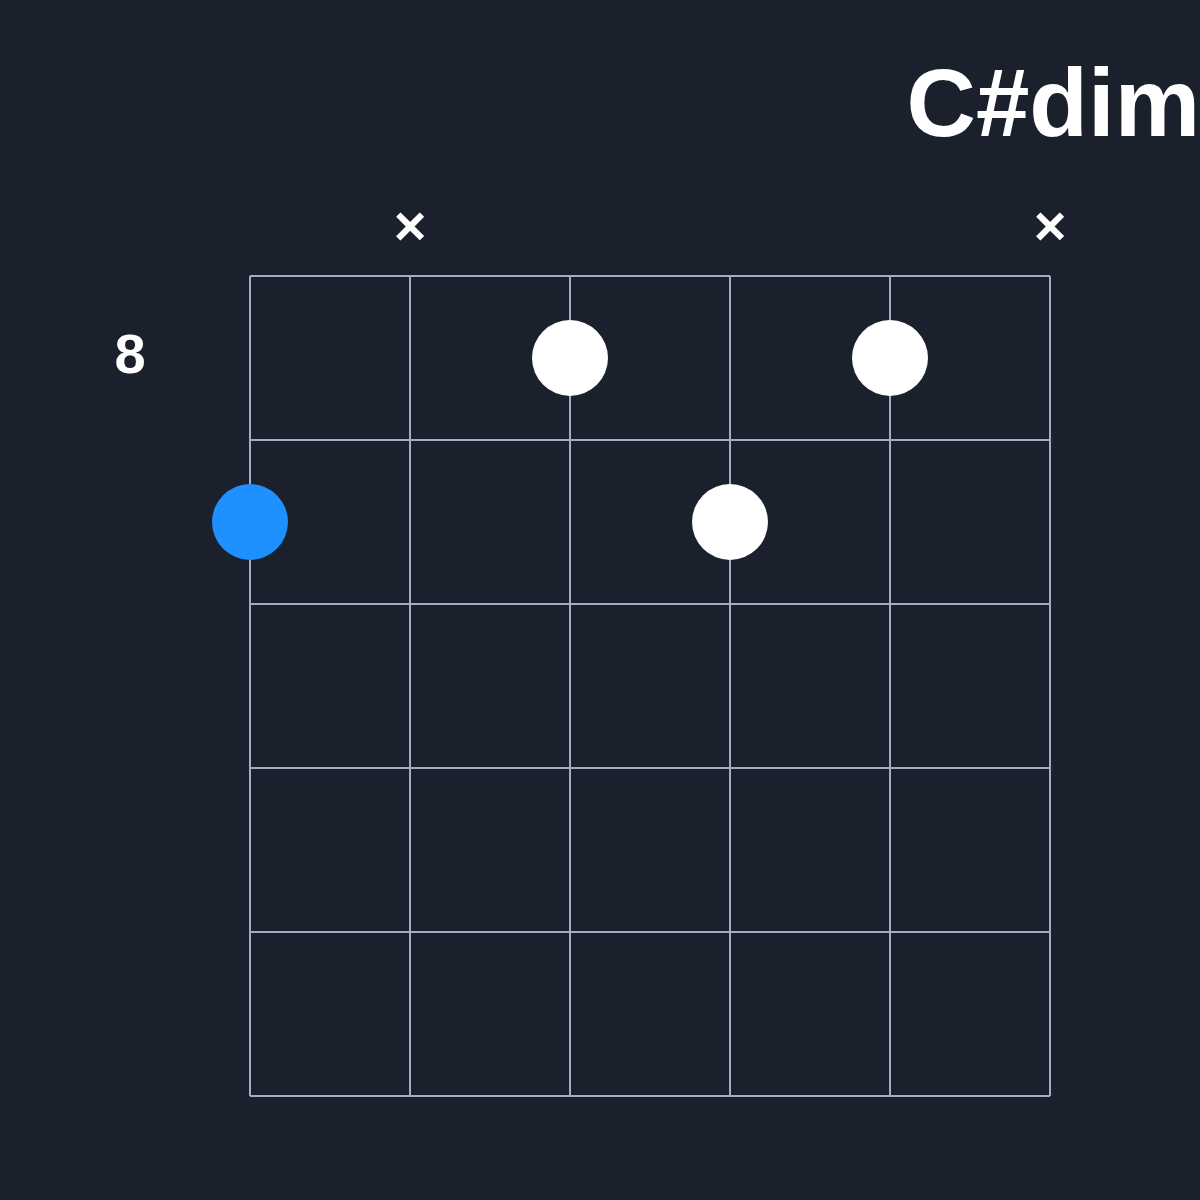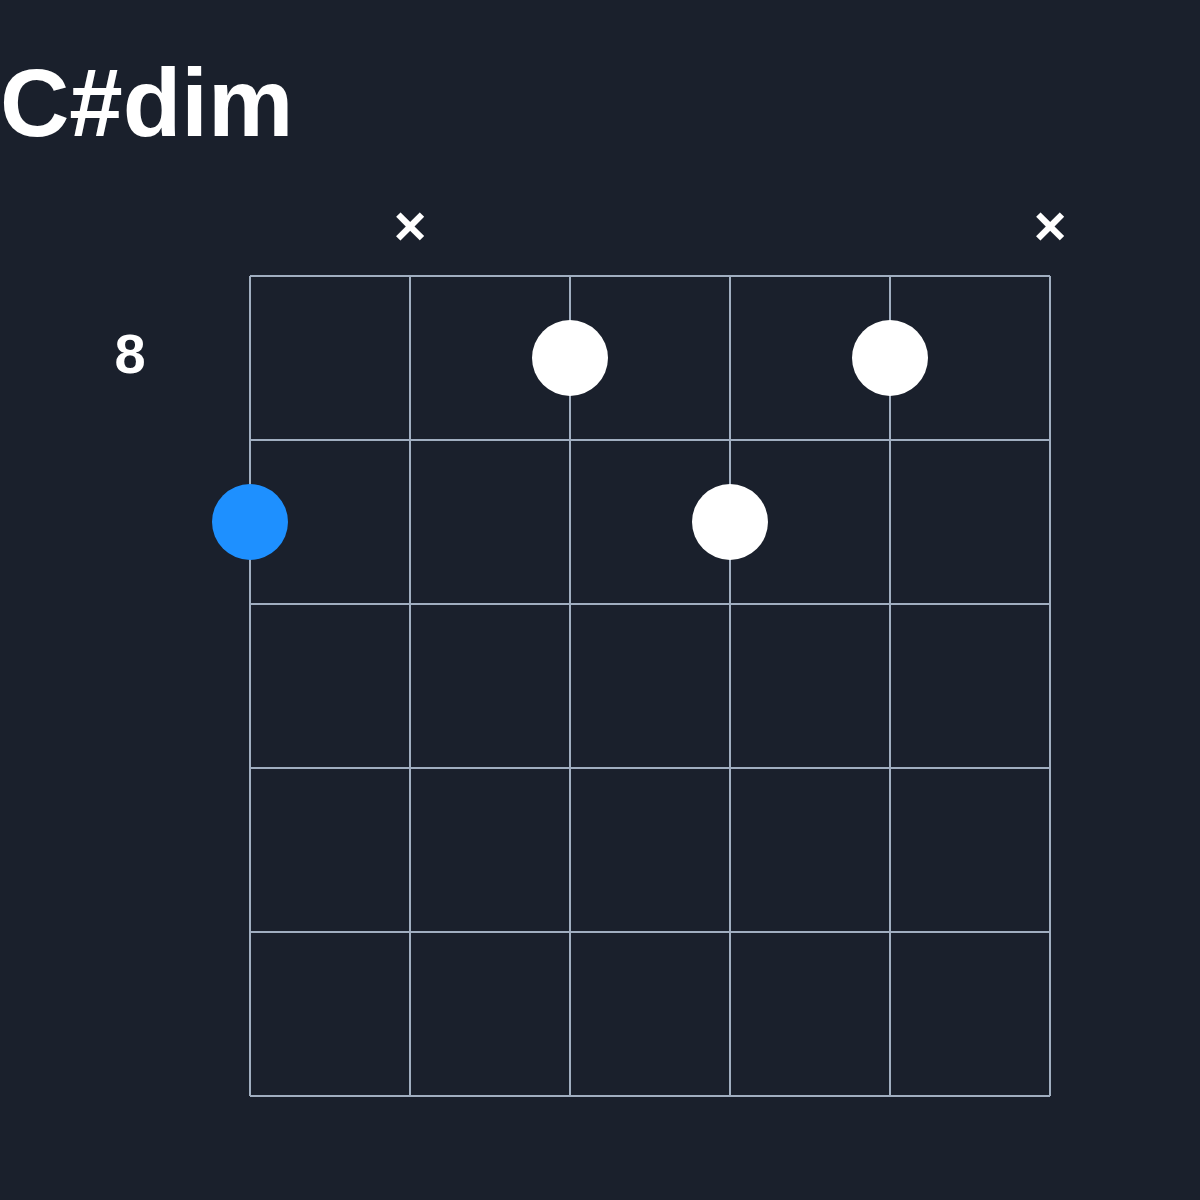--- a/index.html
+++ b/index.html
@@ -13,21 +13,21 @@
       background: #1a202c;
       font-family: -apple-system, BlinkMacSystemFont, "Segoe UI", Helvetica, Arial, sans-serif;
       position: relative;
       overflow: hidden;
     }
     .chord-name {
       position: absolute;
       top: 48px;
       left: 0;
       width: 100%;
-      text-align: left;
+      text-align: right;
       color: #ffffff;
       font-size: 96px;
       font-weight: 700;
     }
     .diagram-wrapper {
       position: absolute;
       top: 186px;
       left: 0;
       width: 100%;
       height: 960px;

